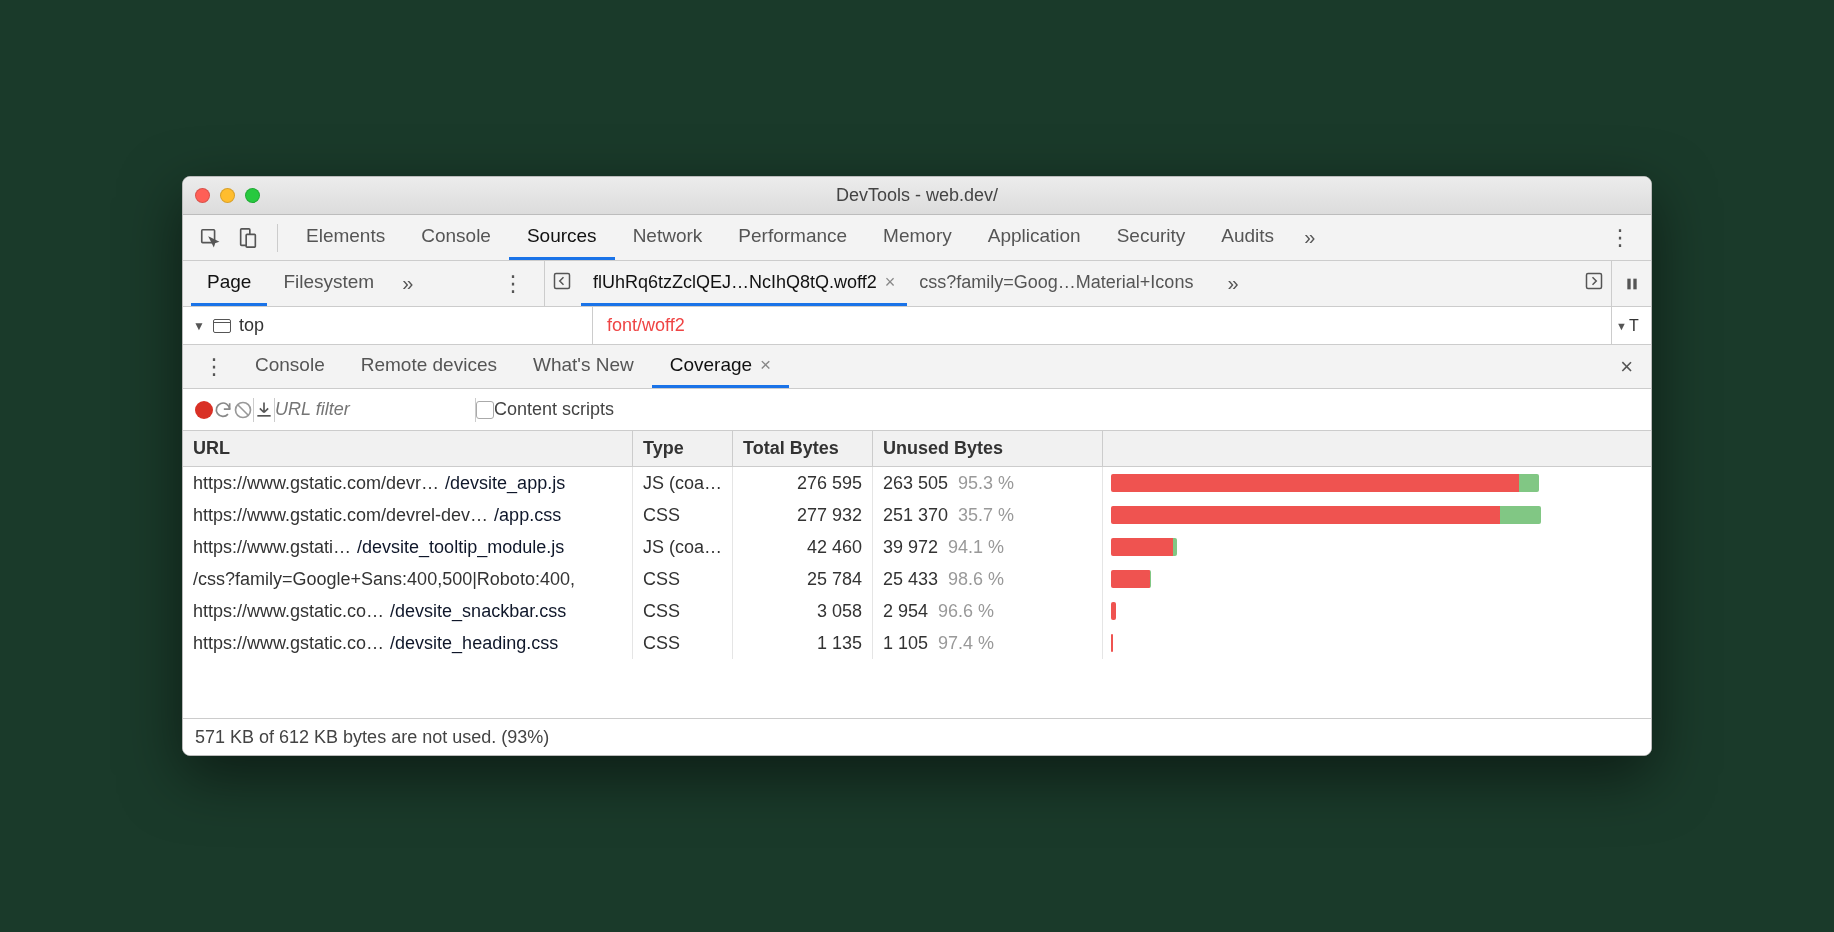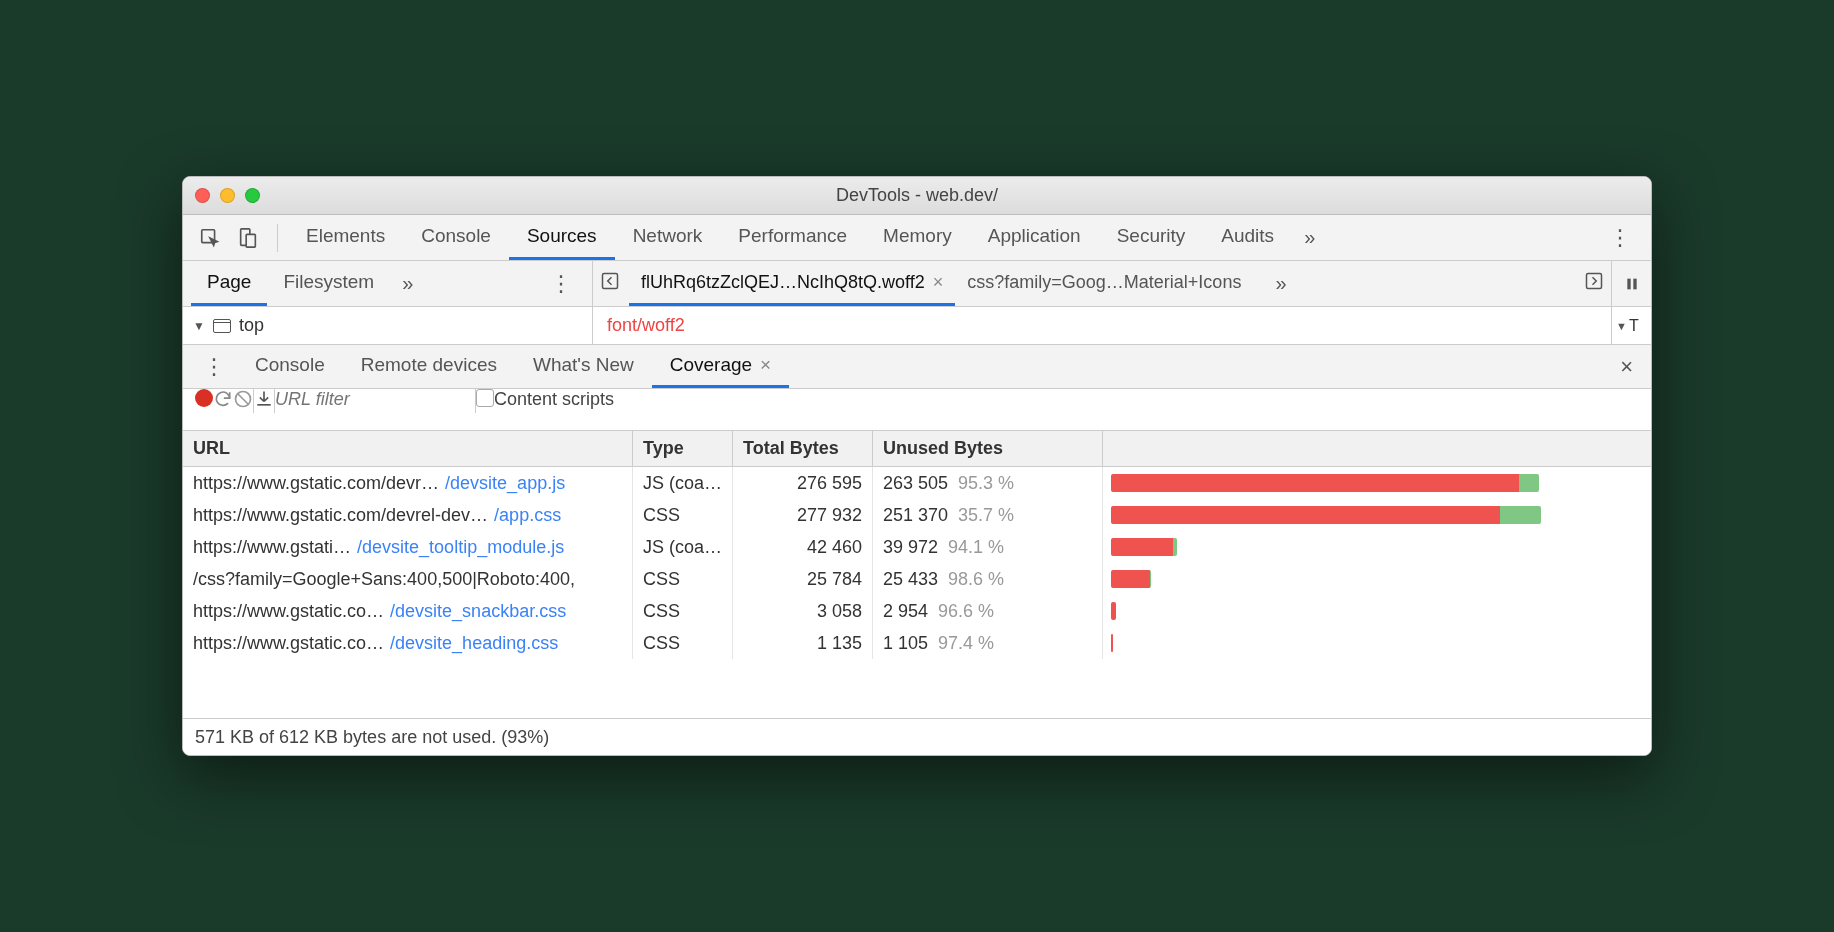--- a/index.html
+++ b/index.html
@@ -61,21 +61,21 @@
   .chev { color: #555; padding: 0 12px; font-size: 20px; }
   .kebab { color: #555; padding: 0 12px; font-size: 22px; }
   
   .sources-row {
     display: flex;
     height: 46px;
     border-bottom: 1px solid #ccc;
     background: #f3f3f3;
   }
   .sources-left {
-    width: 410px;
+    width: 362px;
     display: flex;
     align-items: center;
     border-right: 1px solid #ccc;
     padding: 0 8px;
   }
   .sources-left .stab {
     padding: 0 16px; height: 100%; display: flex; align-items: center;
     color: #555; font-size: 19px;
     border-bottom: 3px solid transparent;
   }
@@ -128,21 +128,21 @@
   }
   .drawer-tabs .dtab {
     padding: 0 18px; height: 100%; display: flex; align-items: center;
     color: #555; font-size: 19px; gap: 8px;
     border-bottom: 3px solid transparent;
   }
   .drawer-tabs .dtab.active { color: #111; border-bottom-color: #1a73e8; }
   .drawer-tabs .spacer { flex: 1; }
   
   .toolbar {
-    display: flex; align-items: flex-start; height: 42px;
+    display: flex; align-items: center; height: 42px;
     border-bottom: 1px solid #ccc; background: #fff;
     padding: 0 12px; 
   }
   .rec-dot { width: 18px; height: 18px; border-radius: 50%; background: #d93025; }
   .tb-icon { color: #888; display: flex; align-items: center; }
   .tb-sep { width: 1px; height: 24px; background: #ccc; }
   .url-filter {
     border: none; font-size: 18px; color: #888; width: 200px; outline: none;
     font-style: italic;
   }
@@ -172,21 +172,21 @@
   .trow {
     display: flex; height: 32px; align-items: stretch;
   }
   .trow > div {
     padding: 0 10px; display: flex; align-items: center;
     color: #333; font-size: 18px;
     border-right: 1px solid #e5e5e5;
     white-space: nowrap; overflow: hidden;
   }
   .trow .col-url { white-space: nowrap; overflow: hidden; }
-  .trow .suffix { color: #3b82f6; margin-left: 6px; }
+  .trow .suffix { color: #0f172a; margin-left: 6px; }
   .trow .col-total { justify-content: flex-end; }
   .trow .col-unused { justify-content: flex-start; gap: 10px; }
   .pct { color: #999; }
   .trow .col-vis { border-right: none; padding: 6px 8px; }
   .bar { height: 18px; display: flex; border-radius: 2px; overflow: hidden; }
   .bar .used { background: #81c784; }
   .bar .unused { background: #ef5350; }
   
   .table-spacer { height: 60px; border-bottom: 1px solid #ccc; }
   

